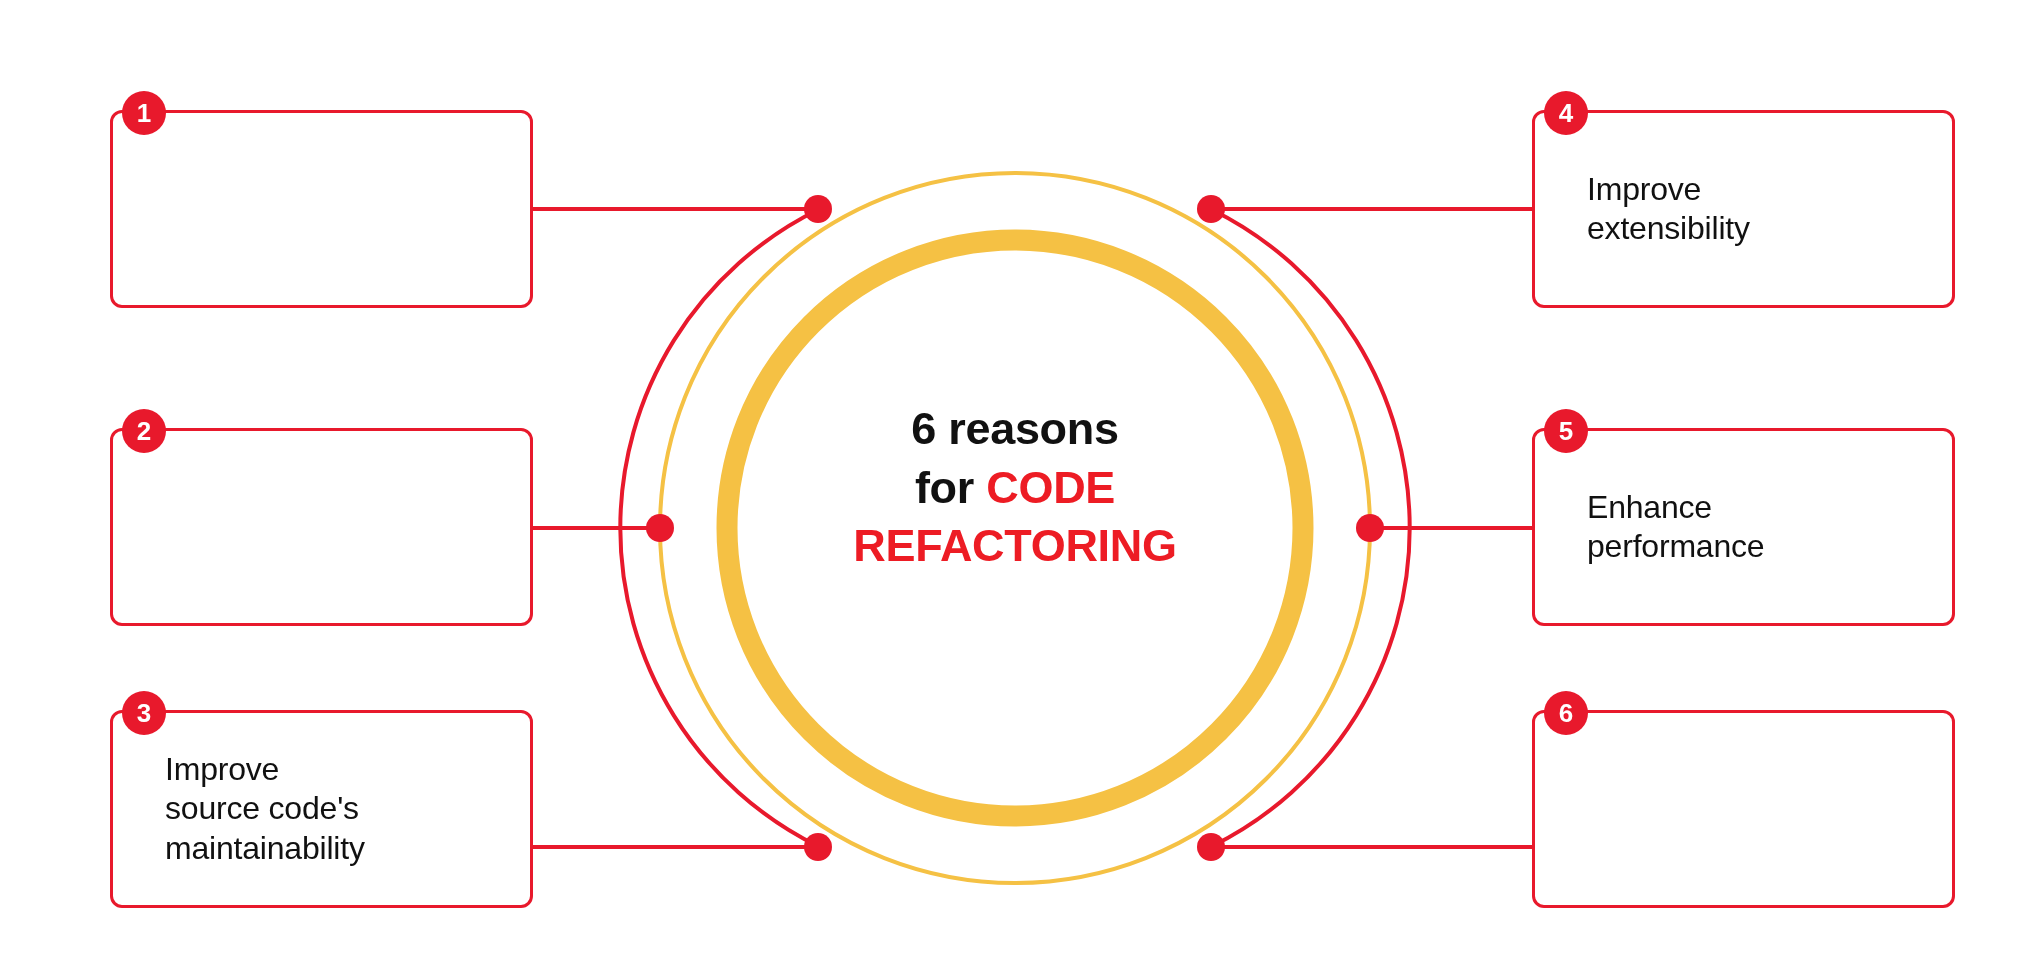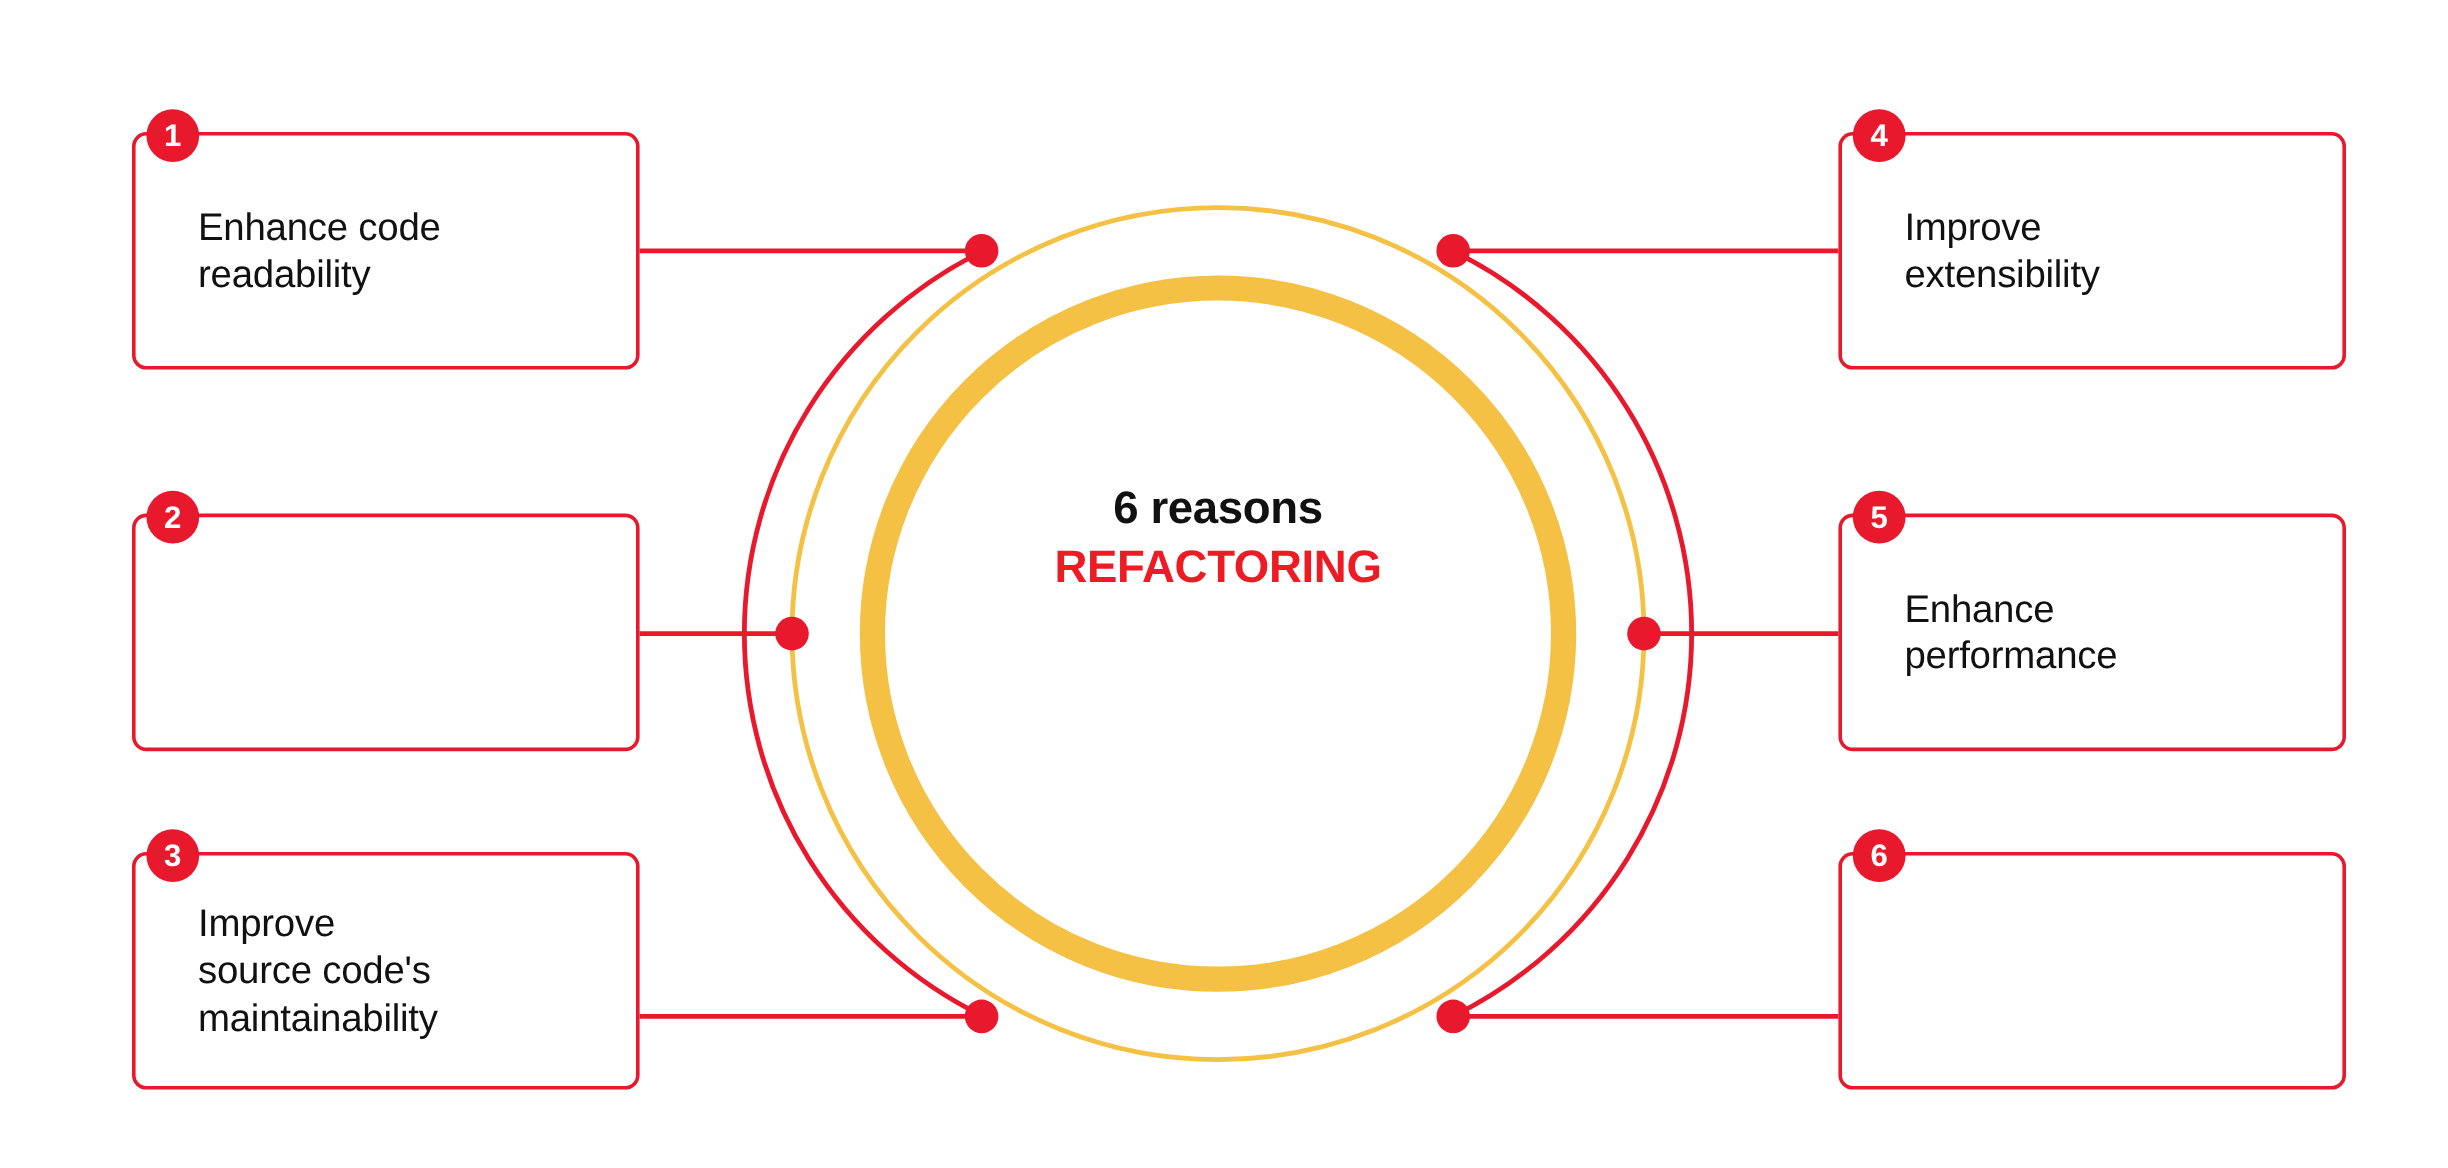--- a/index.html
+++ b/index.html
@@ -68,21 +68,21 @@
     line-height: 1;
   }
 
   
   #center-caption {
     position: absolute;
     left: 765px;
     top: 400px;
     width: 500px;
     text-align: center;
-    font-size: 38px;
+    font-size: 45px;
     font-weight: 700;
     line-height: 1.30;
     color: #111111;
     letter-spacing: -0.3px;
   }
   #center-caption .hl {
     color: #ED1C24;
   }
   #center-caption .ln {
     display: block;
@@ -113,27 +113,26 @@
     <circle cx="818" cy="209" r="14" fill="#E8192C"></circle>
     <circle cx="660" cy="528" r="14" fill="#E8192C"></circle>
     <circle cx="818" cy="847" r="14" fill="#E8192C"></circle>
     <circle cx="1211" cy="209" r="14" fill="#E8192C"></circle>
     <circle cx="1370" cy="528" r="14" fill="#E8192C"></circle>
     <circle cx="1211" cy="847" r="14" fill="#E8192C"></circle>
   </svg>
 
   <div id="center-caption">
     <span class="ln">6 reasons</span>
+    <span class="ln"><span>for </span><span class="hl">CODE</span></span>
     <span class="ln hl">REFACTORING</span>
   </div>
 
   <div class="reason-box" style="left:110px; top:110px; width:423px; height:198px;">
     <div class="badge">1</div>
-    <div class="reason-label">Enhance code
-readability</div>
   </div>
 
   <div class="reason-box" style="left:110px; top:428px; width:423px; height:198px;">
     <div class="badge">2</div>
   </div>
 
   <div class="reason-box" style="left:110px; top:710px; width:423px; height:198px;">
     <div class="badge">3</div>
     <div class="reason-label">Improve
 source code's

